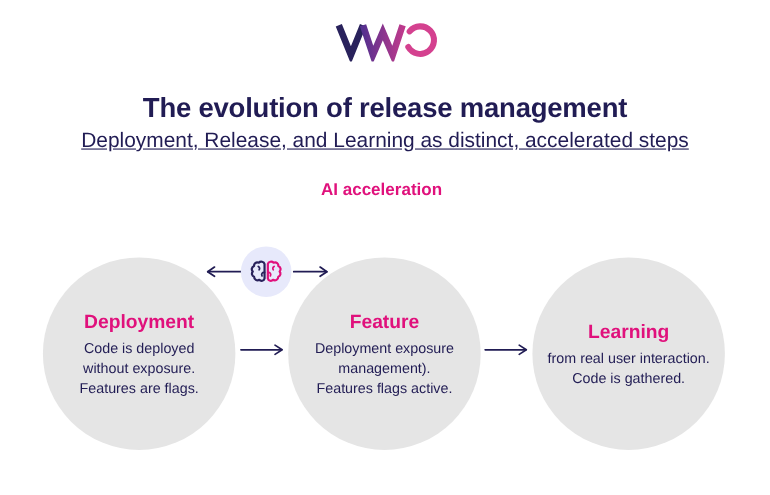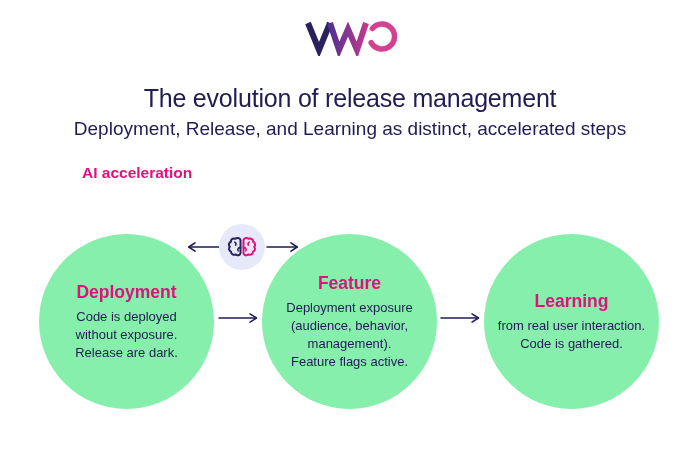--- a/index.html
+++ b/index.html
@@ -5,35 +5,35 @@
   html,body{margin:0;padding:0;background:#ffffff;}
   .stage{
     position:relative;width:700px;height:450px;background:#ffffff;overflow:hidden;
     font-family:"Liberation Sans","DejaVu Sans",sans-serif;color:#211c54;
     margin:0 auto;
   }
   .abs{position:absolute;}
   .logo{left:302px;top:16px;}
   .title{
     left:0;top:84px;width:700px;text-align:center;
-    font-size:25px;font-weight:normal;color:#211c54;letter-spacing:-0.2px;margin:0;
+    font-size:25px;font-weight:bold;color:#211c54;letter-spacing:-0.2px;margin:0;
   }
   .subtitle{
     left:0;top:118px;width:700px;text-align:center;
-    font-size:19px;font-weight:400;color:#211c54;
+    font-size:19px;font-weight:400;color:#211c54;text-decoration:underline;
   }
-  .ai-block{left:82px;top:164px;width:320px;text-align:left;}
+  .ai-block{left:82px;top:164px;width:320px;text-align:right;}
   .ai-heading{font-size:15.5px;font-weight:bold;color:#e0117c;margin-bottom:5px;}
   .ai-line{font-size:11.5px;line-height:15px;color:#211c54;font-weight:500;}
   .brain-badge{
     left:219px;top:224px;width:46px;height:46px;border-radius:50%;
     background:#e7e9fb;display:flex;align-items:center;justify-content:center;
   }
   .step-circle{
-    width:175px;height:175px;border-radius:50%;background:#86efac;
+    width:175px;height:175px;border-radius:50%;background:#e5e5e5;
     display:flex;flex-direction:column;align-items:center;justify-content:center;
     text-align:center;top:234px;
   }
   .c1{left:39px;} .c2{left:262px;} .c3{left:484px;text-align:right;}
   .step-title{font-size:17.5px;font-weight:bold;color:#e0117c;margin-bottom:5px;}
   .step-line{font-size:13px;line-height:18px;color:#211c54;}
   .arrow-svg{display:block;}
   .aleft{left:186px;top:241px;}
   .aright{left:266px;top:241px;}
   .flow1{left:218px;top:312px;}
@@ -85,34 +85,33 @@
 
   <svg class="abs arrow-svg aright" width="34" height="12" viewBox="0 0 34 12">
     <line x1="1" y1="6" x2="31" y2="6" stroke="#211c54" stroke-width="1.6" stroke-linecap="round"></line>
     <polyline points="25,1.8 31.2,6 25,10.2" fill="none" stroke="#211c54" stroke-width="1.6" stroke-linecap="round" stroke-linejoin="round"></polyline>
   </svg>
 
   <div class="abs step-circle c1">
     <div class="step-title">Deployment</div>
     <div class="step-line">Code is deployed</div>
     <div class="step-line">without exposure.</div>
-    <div class="step-line">Release are dark.</div>
+    <div class="step-line">Features are flags.</div>
   </div>
 
   <svg class="abs arrow-svg flow1" width="42" height="12" viewBox="0 0 42 12">
     <line x1="1" y1="6" x2="38" y2="6" stroke="#211c54" stroke-width="1.5" stroke-linecap="round"></line>
     <polyline points="32,1.8 38.5,6 32,10.2" fill="none" stroke="#211c54" stroke-width="1.5" stroke-linecap="round" stroke-linejoin="round"></polyline>
   </svg>
 
   <div class="abs step-circle c2">
     <div class="step-title">Feature</div>
     <div class="step-line">Deployment exposure</div>
-    <div class="step-line">(audience, behavior,</div>
     <div class="step-line">management).</div>
-    <div class="step-line">Feature flags active.</div>
+    <div class="step-line">Features flags active.</div>
   </div>
 
   <svg class="abs arrow-svg flow2" width="42" height="12" viewBox="0 0 42 12">
     <line x1="1" y1="6" x2="38" y2="6" stroke="#211c54" stroke-width="1.5" stroke-linecap="round"></line>
     <polyline points="32,1.8 38.5,6 32,10.2" fill="none" stroke="#211c54" stroke-width="1.5" stroke-linecap="round" stroke-linejoin="round"></polyline>
   </svg>
 
   <div class="abs step-circle c3">
     <div class="step-title">Learning</div>
     <div class="step-line">from real user interaction.</div>

